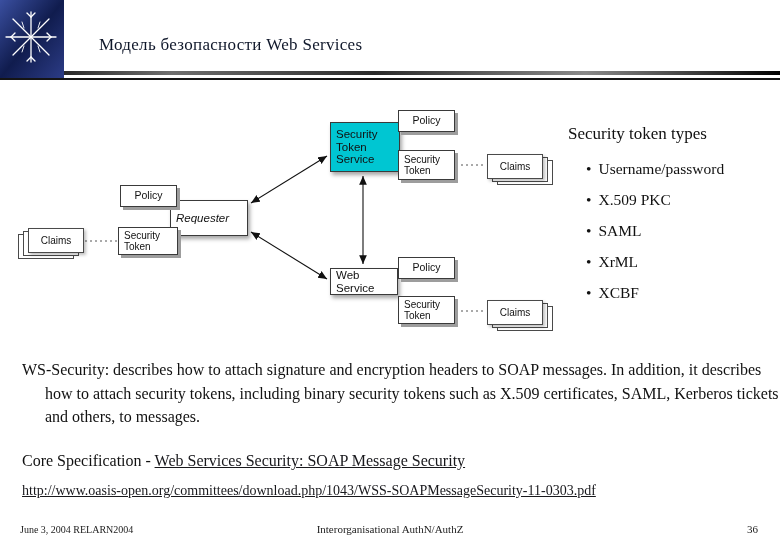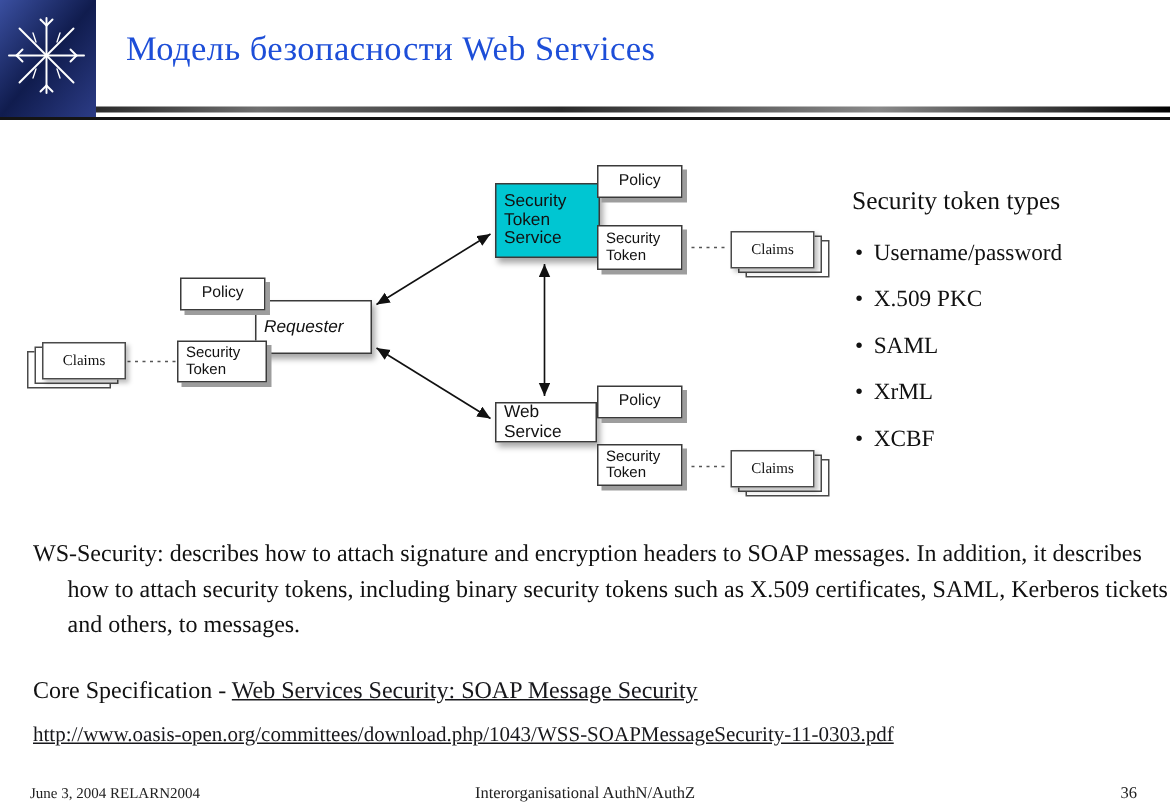--- a/index.html
+++ b/index.html
@@ -3,22 +3,22 @@
 <meta charset="utf-8">
 <style>
   html,body{margin:0;padding:0;background:#fff;}
   .slide{
     position:relative;width:780px;height:540px;background:#ffffff;
     font-family:"Liberation Serif", serif;color:#111;overflow:hidden;
   }
   
   .logo{position:absolute;left:0;top:0;width:64px;height:78px;z-index:5;}
   .title{
-    position:absolute;left:84px;top:20px;margin:0;font-weight:normal;
-    font-size:23px;color:#1d4ed8;letter-spacing:.3px;white-space:nowrap;
+    position:absolute;left:84px;top:20px;margin:15px;font-weight:normal;
+    font-size:17px;color:#0f172a;letter-spacing:.3px;white-space:nowrap;
   }
   .rule-top{
     position:absolute;left:0;top:71px;width:780px;height:4px;
     background:linear-gradient(90deg,#000 0%,#6f6f6f 22%,#2a2a2a 48%,#8a8a8a 75%,#000 100%);
   }
   .rule-bottom{position:absolute;left:0;top:78px;width:780px;height:2px;background:#141414;}
 
   
   .diagram{position:absolute;left:0;top:100px;width:560px;height:240px;}
   .arrows{position:absolute;left:0;top:0;width:560px;height:240px;}
@@ -37,28 +37,28 @@
   .claims .layer{
     position:absolute;left:0;top:0;width:100%;height:100%;
     background:#fff;border:1px solid #4a4a4a;box-sizing:border-box;
   }
   .fan-left  .l1{transform:translate(-5px,3px);}
   .fan-left  .l2{transform:translate(-10px,6px);}
   .fan-right .l1{transform:translate(5px,3px);}
   .fan-right .l2{transform:translate(10px,6px);}
   .claims .front{
     display:flex;align-items:center;justify-content:center;
-    font-family:Liberation Serif, serif;font-size:10px;
+    font-family:Liberation Sans, sans-serif;font-size:10px;
     box-shadow:2px 2px 3px rgba(0,0,0,.25);
   }
 
   
   .token-types{position:absolute;left:568px;top:124px;width:206px;}
   .tt-heading{font-size:17px;color:#101010;}
-  .token-types ul{list-style:none;margin:16px 0 0 2px;padding:0;}
+  .token-types ul{list-style:none;margin:16px 0 0 18px;padding:0;}
   .token-types li{font-size:15.5px;margin-bottom:13px;white-space:nowrap;}
   .blt{margin-right:7px;}
 
   
   .ws-text{
     position:absolute;left:22px;top:358px;width:740px;margin:0;
     font-size:16px;line-height:23.5px;padding-left:23px;text-indent:-23px;
   }
   .core-spec{position:absolute;left:22px;top:452px;margin:0;font-size:16px;}
   .url-line{position:absolute;left:22px;top:483px;margin:0;font-size:14px;}

